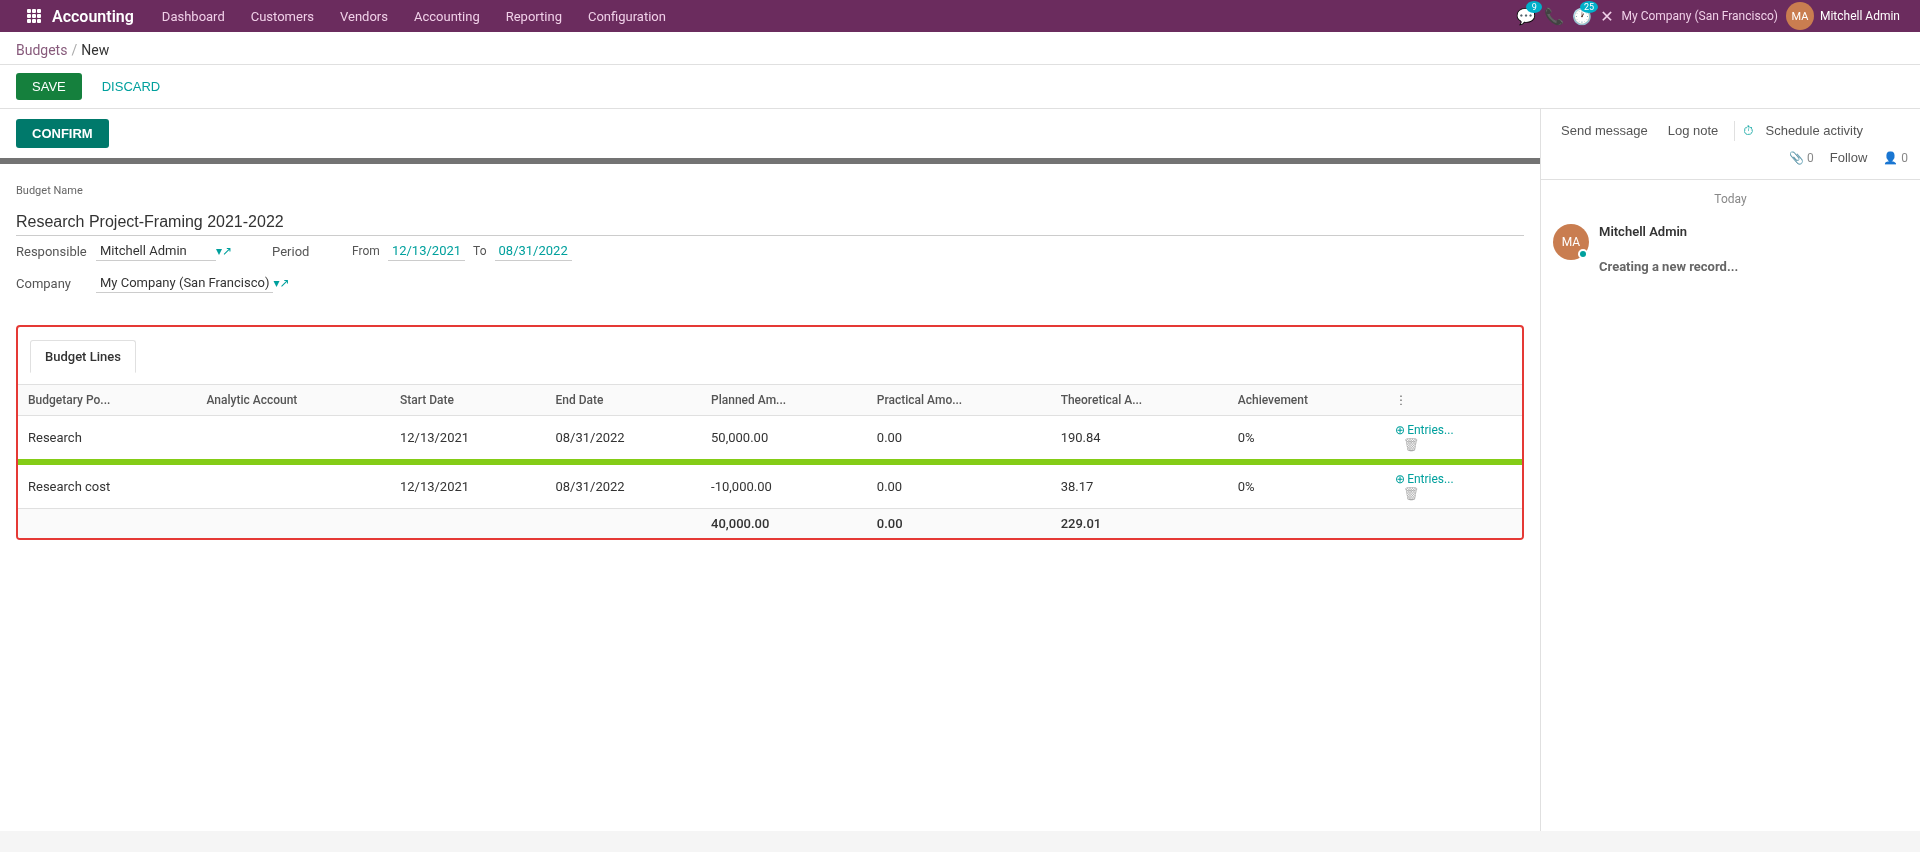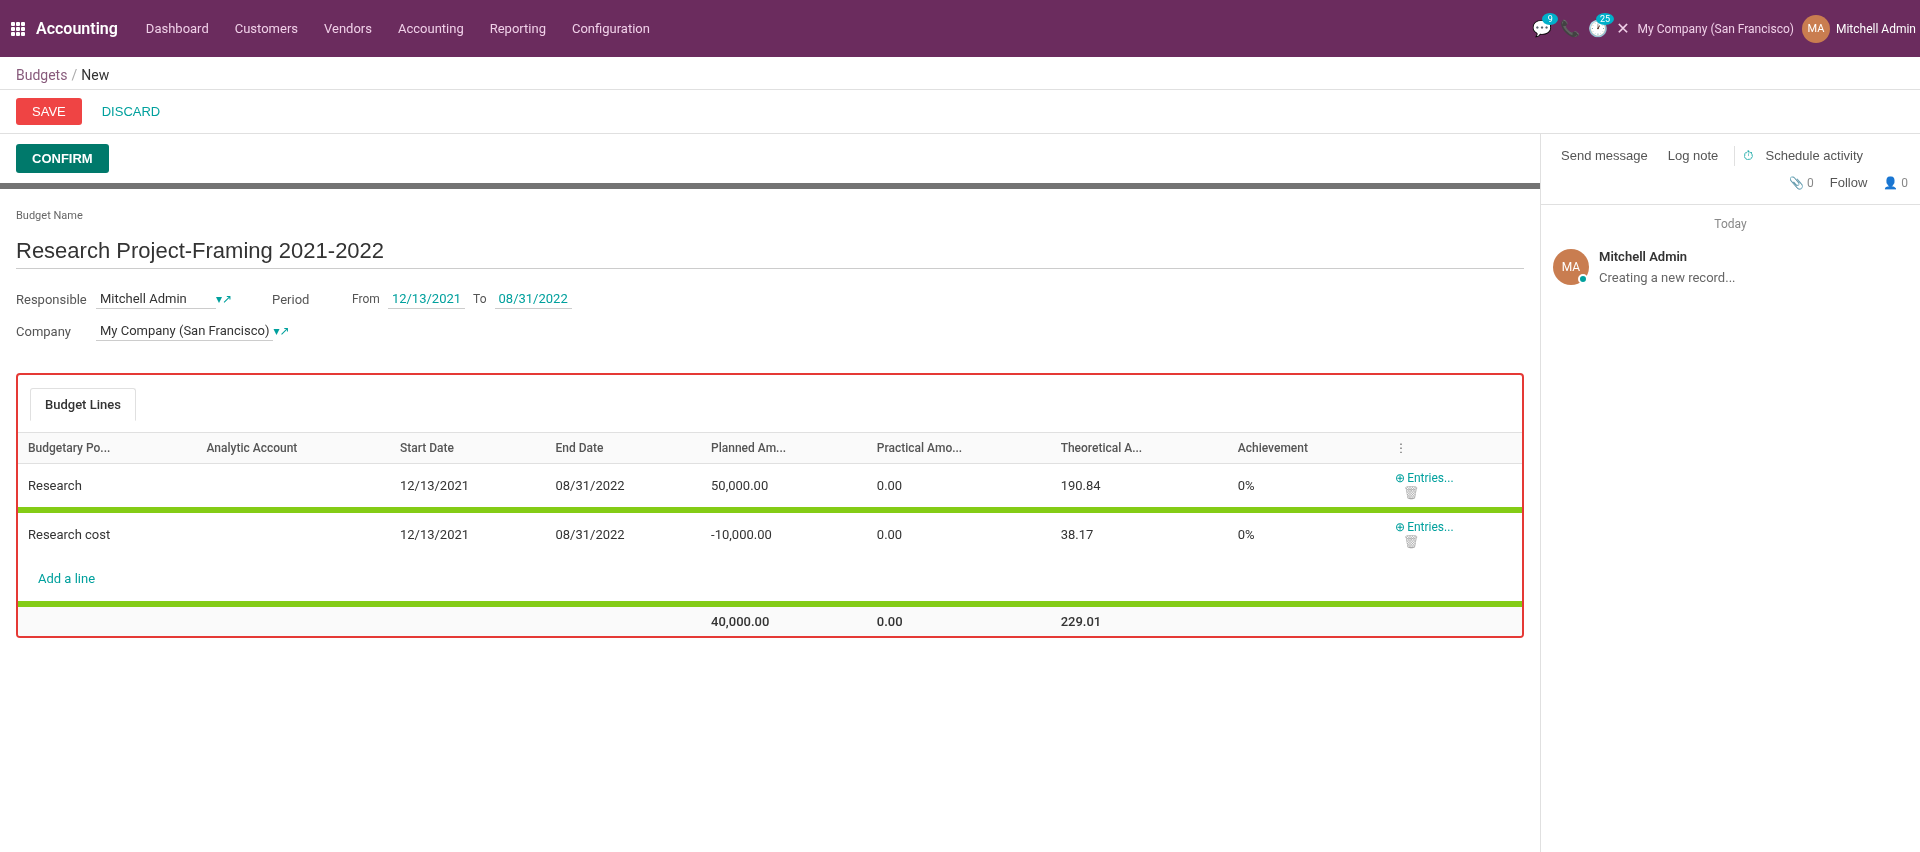--- a/index.html
+++ b/index.html
@@ -4,22 +4,22 @@
   <style>
     * { box-sizing: border-box; margin: 0; padding: 0; }
     body { font-family: -apple-system, BlinkMacSystemFont, 'Segoe UI', Roboto, sans-serif; font-size: 13px; background: #f5f5f5; color: #333; }
 
     
     .topnav {
       background: #6b2c5e;
       color: #fff;
       display: flex;
       align-items: center;
-      height: 57px;
-      padding: 0 4px;
+      height: 32px;
+      padding: 0 20px;
       gap: 4px;
     }
     .topnav-grid-icon { width: 28px; height: 28px; display: flex; align-items: center; justify-content: center; cursor: pointer; }
     .topnav-brand { font-size: 16px; font-weight: 600; margin-right: 12px; }
     .topnav-menu { display: flex; gap: 2px; flex: 1; }
     .topnav-menu-item { padding: 6px 12px; cursor: pointer; border-radius: 3px; color: #f0d0e8; font-size: 13px; }
     .topnav-right { display: flex; align-items: center; gap: 8px; margin-left: auto; }
     .nav-icon { color: #f0d0e8; cursor: pointer; font-size: 16px; position: relative; }
     .nav-badge {
       background: #00b0ca;
@@ -38,21 +38,21 @@
     .avatar { width: 28px; height: 28px; border-radius: 50%; background: #c97d50; display: flex; align-items: center; justify-content: center; color: #fff; font-size: 11px; overflow: hidden; }
 
     
     .breadcrumb-bar { padding: 10px 16px 6px; background: #fff; border-bottom: 1px solid #e0e0e0; }
     .breadcrumb { display: flex; align-items: center; gap: 4px; color: #875a7b; font-size: 14px; }
     .breadcrumb-sep { color: #aaa; }
     .breadcrumb-current { color: #333; }
 
     
     .toolbar { padding: 8px 16px; background: #fff; display: flex; align-items: center; gap: 8px; border-bottom: 1px solid #e0e0e0; }
-    .btn-save { background: #ef4444; color: #fff; border: none; padding: 6px 16px; border-radius: 3px; cursor: pointer; font-size: 13px; font-weight: 500; }
+    .btn-save { background: #15803d; color: #fff; border: none; padding: 6px 16px; border-radius: 3px; cursor: pointer; font-size: 13px; font-weight: 500; }
     .btn-discard { background: transparent; color: #00a09d; border: none; padding: 6px 12px; cursor: pointer; font-size: 13px; font-weight: 500; }
 
     
     .content-area { display: flex; height: calc(852px - 44px - 40px - 46px); }
 
     
     .form-main { flex: 1; overflow-y: auto; background: #fff; }
 
     
     .status-bar-wrapper { display: flex; align-items: center; padding: 10px 16px; border-bottom: 6px solid #737373; background: #fff; gap: 16px; }
@@ -80,21 +80,21 @@
       border-bottom: 16px solid transparent;
       border-left: 12px solid #e0e0e0;
       z-index: 1;
     }
     .status-step.active::after { border-left-color: #6b2c5e; }
     .status-step:not(:first-child) { margin-left: 2px; }
 
     
     .form-body { padding: 20px 16px; }
     .field-label { font-size: 11px; color: #666; margin-bottom: 12px; }
-    .budget-name-field { font-size: 22px; font-weight: 400; color: #333; border: none; border-bottom: 1px solid #ccc; width: 100%; padding: 4px 0; margin-bottom: 20px; outline: none; }
+    .budget-name-field { font-size: 16px; font-weight: 400; color: #333; border: none; border-bottom: 1px solid #ccc; width: 100%; padding: 4px 0; margin-bottom: 5px; outline: none; }
     .form-row { display: flex; gap: 40px; margin-bottom: 12px; }
     .form-field { display: flex; align-items: center; }
     .form-field-label { color: #555; min-width: 80px; font-size: 13px; }
     .form-field-value { color: #333; font-size: 13px; border-bottom: 1px solid #ccc; padding: 2px 4px; min-width: 120px; }
     .ext-link { color: #00a09d; cursor: pointer; font-size: 12px; }
     .period-group { display: flex; align-items: center; gap: 8px; }
     .period-label-sm { color: #555; font-size: 12px; }
     .date-field { color: #00a09d; border-bottom: 1px solid #ccc; padding: 2px 4px; font-size: 13px; cursor: pointer; }
 
     
@@ -160,21 +160,21 @@
     .rp-counter { color: #888; font-size: 12px; display: flex; align-items: center; gap: 3px; }
     .rp-follow { margin-left: auto; display: flex; align-items: center; gap: 8px; }
 
     .right-panel-body { flex: 1; overflow-y: auto; padding: 12px; }
     .today-label { text-align: center; font-size: 12px; color: #888; margin-bottom: 18px; }
     .message-entry { display: flex; gap: 10px; margin-bottom: 12px; }
     .message-avatar { width: 36px; height: 36px; border-radius: 50%; background: #c97d50; display: flex; align-items: center; justify-content: center; color: #fff; font-size: 12px; flex-shrink: 0; position: relative; }
     .online-dot { width: 10px; height: 10px; background: #00a09d; border-radius: 50%; position: absolute; bottom: 1px; right: 1px; border: 2px solid #fff; }
     .message-content { flex: 1; }
     .message-author { font-weight: 600; font-size: 13px; color: #333; }
-    .message-text { font-size: 13px; color: #666; margin-top: 6px; }
+    .message-text { font-size: 13px; color: #666; margin-top: 20px; font-weight: bold; }
   </style>
 </head>
 <body>
 
 <nav class="topnav">
   <div class="topnav-grid-icon">
     <svg width="16" height="16" viewBox="0 0 16 16" fill="white">
       <rect x="1" y="1" width="4" height="4" rx="1"></rect>
       <rect x="6" y="1" width="4" height="4" rx="1"></rect>
       <rect x="11" y="1" width="4" height="4" rx="1"></rect>
@@ -317,25 +317,20 @@
             <td>
               <span class="entries-link">
                 <span>⊕</span>
                 <span>Entries...</span>
               </span>
               <span class="delete-icon" style="margin-left:8px;">🗑</span>
             </td>
           </tr>
         </tbody>
         <tfoot>
-          <tr>
-            <td colspan="9">
-              <a class="add-line-link">Add a line</a>
-            </td>
-          </tr>
           <tr class="totals-row">
             <td colspan="4"></td>
             <td>40,000.00</td>
             <td>0.00</td>
             <td>229.01</td>
             <td colspan="2"></td>
           </tr>
         </tfoot>
       </table>
     </div>

